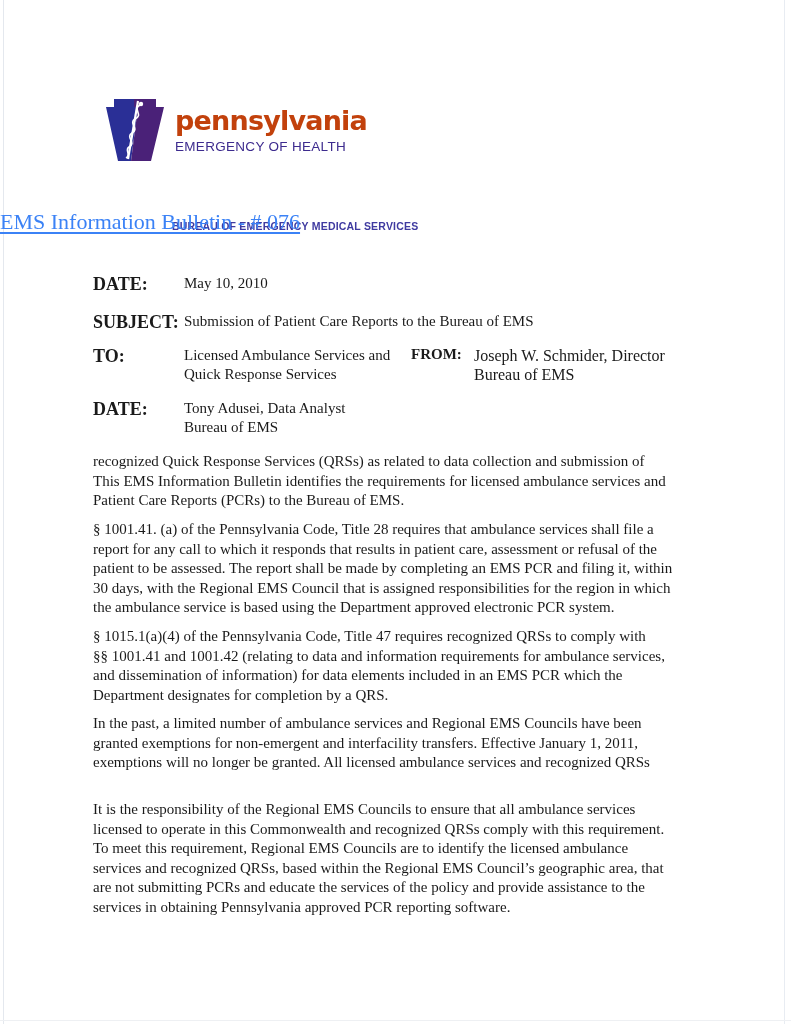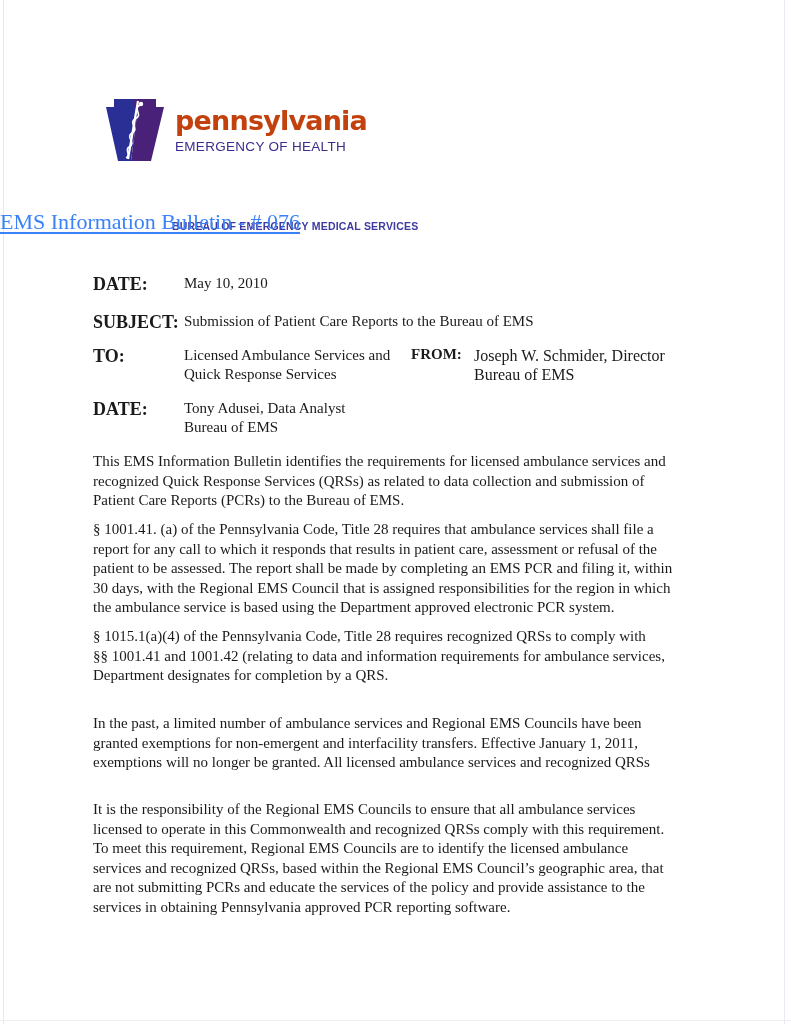--- a/index.html
+++ b/index.html
@@ -193,36 +193,37 @@
     <span class="field-label" style="top:399px;">DATE:</span>
     <div class="field-value" style="top:399px;">
       <div>Tony Adusei, Data Analyst</div>
       <div>Bureau of EMS</div>
     </div>
   </div>
 </div>
 
 <div>
   <p class="para" style="top:452px;">
+    <span>recognized Quick Response Services (QRSs) as related to data collection and submission of</span>
     <span>This EMS Information Bulletin identifies the requirements for licensed ambulance services and</span>
-    <span>recognized Quick Response Services (QRSs) as related to data collection and submission of</span>
     <span>Patient Care Reports (PCRs) to the Bureau of EMS.</span>
   </p>
 
   <p class="para" style="top:520px;">
     <span>§ 1001.41. (a) of the Pennsylvania Code, Title 28 requires that ambulance services shall file a</span>
     <span>report for any call to which it responds that results in patient care, assessment or refusal of the</span>
     <span>patient to be assessed.  The report shall be made by completing an EMS PCR and filing it, within</span>
     <span>30 days, with the Regional EMS Council that is assigned responsibilities for the region in which</span>
     <span>the ambulance service is based using the Department approved electronic PCR system.</span>
   </p>
 
   <p class="para" style="top:627px;">
-    <span>§ 1015.1(a)(4) of the Pennsylvania Code, Title 28 requires recognized QRSs to comply with</span>
+    <span>§ 1015.1(a)(4) of the Pennsylvania Code, Title 47 requires recognized QRSs to comply with</span>
     <span>§§ 1001.41 and 1001.42 (relating to data and information requirements for ambulance services,</span>
+    <span>and dissemination of information) for data elements included in an EMS PCR which the</span>
     <span>Department designates for completion by a QRS.</span>
   </p>
 
   <p class="para" style="top:714px;">
     <span>In the past, a limited number of ambulance services and Regional EMS Councils have been</span>
     <span>granted exemptions for non-emergent and interfacility transfers.  Effective January 1, 2011,</span>
     <span>exemptions will no longer be granted.  All licensed ambulance services and recognized QRSs</span>
   </p>
 
   <p class="para" style="top:800px;">

